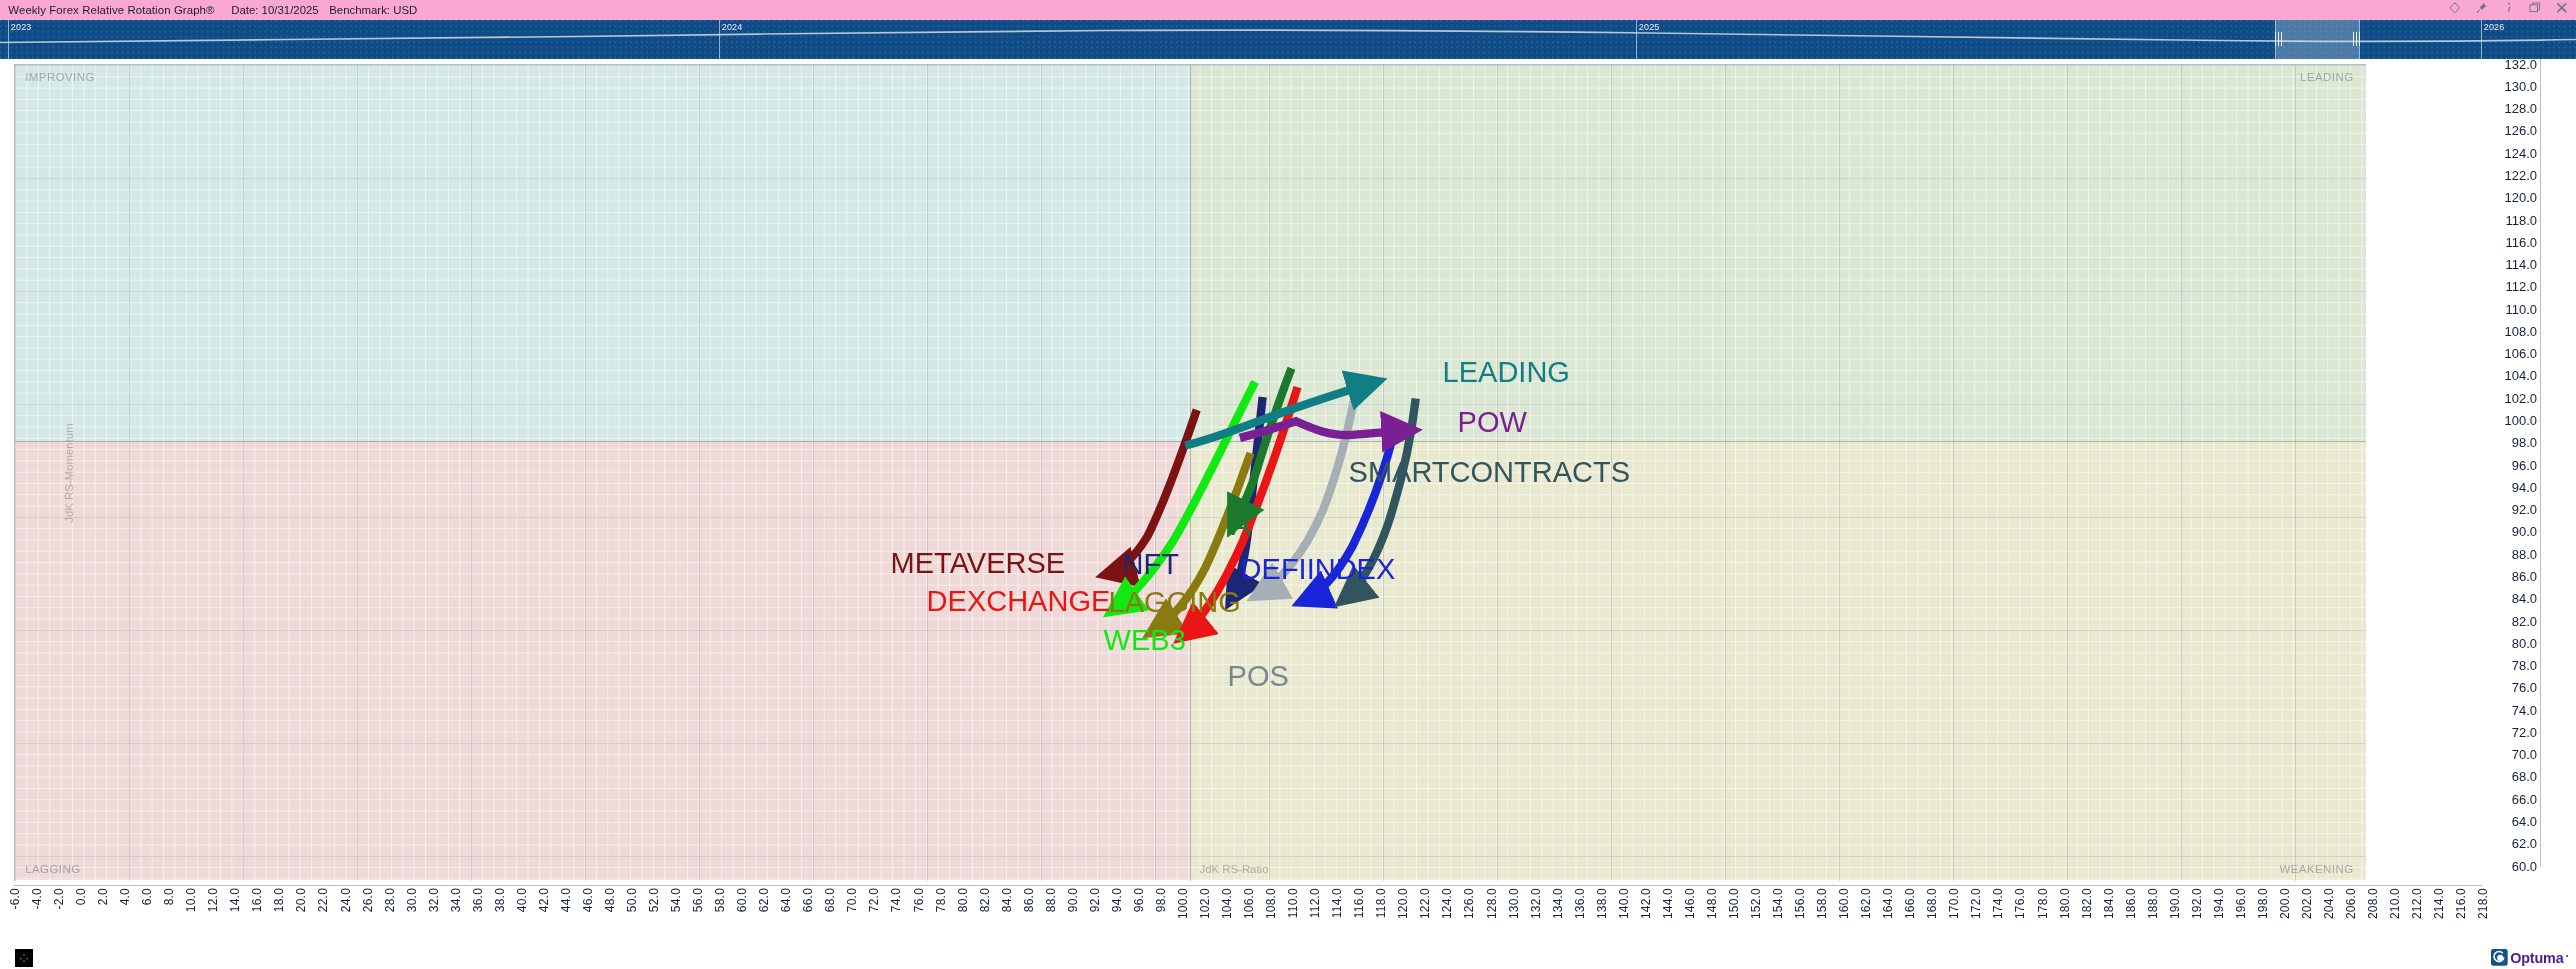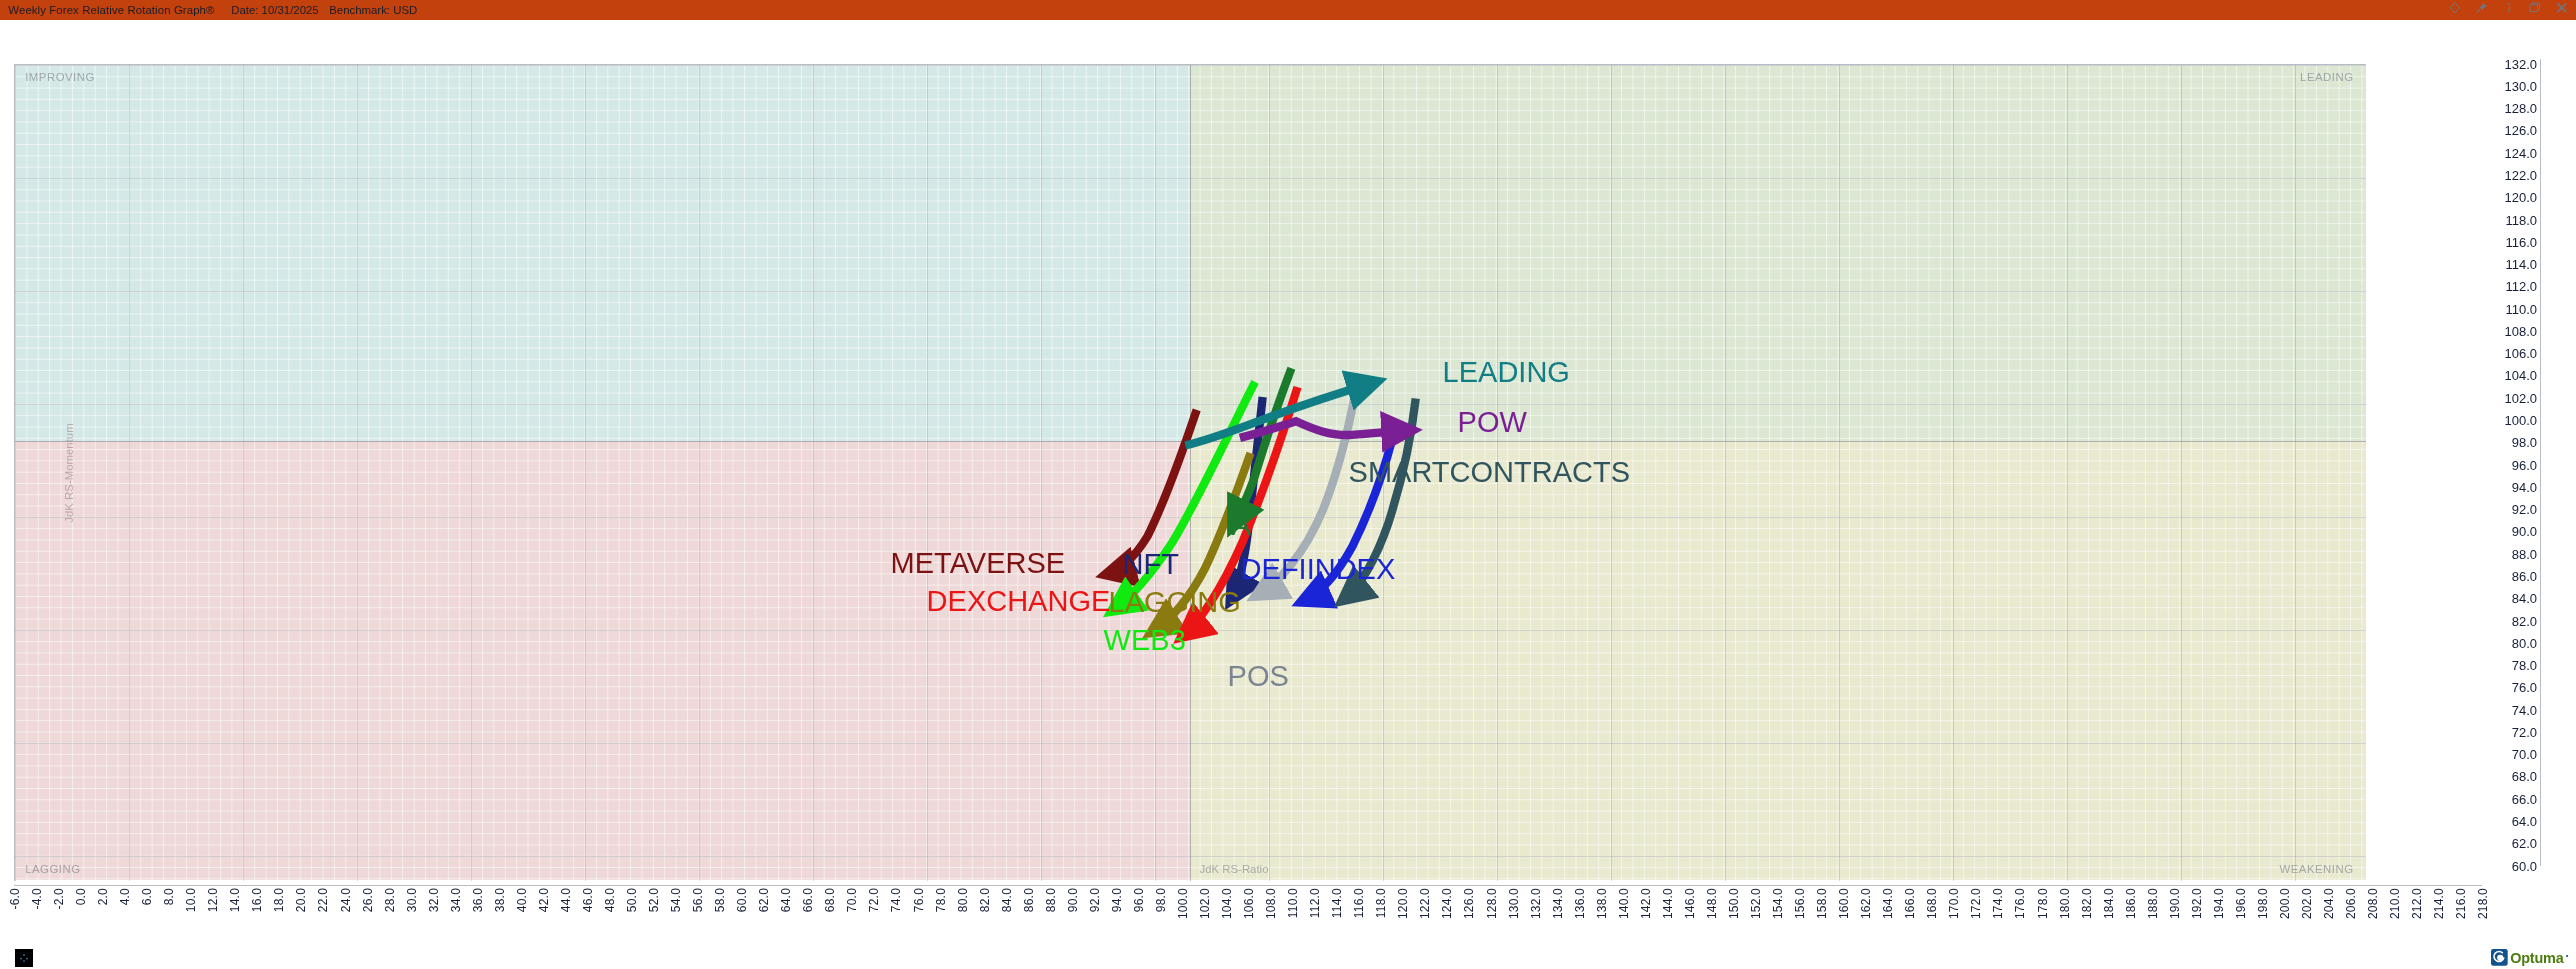--- a/index.html
+++ b/index.html
@@ -7,21 +7,21 @@
     width:2576px; height:970px;
     background:#ffffff;
     font-family:"Liberation Sans", sans-serif;
     overflow:hidden;
   }
   #app{ position:relative; width:2576px; height:970px; background:#ffffff; }
 
   
   #titlebar{
     position:absolute; left:0; top:0; width:2576px; height:20px;
-    background:#c2410c; display:flex; align-items:center;
+    background:#f9a8d4; display:flex; align-items:center;
   }
   #title-text{
     font-size:11.4px; color:#1c1c28; white-space:nowrap;
     margin-left:8.3px; letter-spacing:0.1px;
   }
   #title-date{ font-size:11.4px; color:#1c1c28; margin-left:16.7px; white-space:nowrap;}
   #title-bench{ font-size:11.4px; color:#1c1c28; margin-left:10.6px; white-space:nowrap;text-align:center;}
   #title-icons{
     position:absolute; right:7.6px; top:0.8px; display:flex; align-items:center; gap:13px;
   }
@@ -149,21 +149,21 @@
   #footer-icon{
     position:absolute; left:15px; top:3px; width:18px; height:18px;
     background:#000000;
   }
   #footer-icon svg{ display:block; }
   #logo{
     position:absolute; right:7.6px; top:3px; height:17.4px;
     display:flex; align-items:center; gap:2.3px;
   }
   #logo-mark{ width:16.7px; height:16.7px; display:block; }
-  #logo-text{ font-size:14.4px; font-weight:bold; color:#4d7c0f; letter-spacing:-0.2px; }
+  #logo-text{ font-size:14.4px; font-weight:bold; color:#4c1d95; letter-spacing:-0.2px; }
   #logo-tm{ font-size:7.6px; color:#12538c; align-self:flex-start; margin-top:1.5px; }
 </style>
 </head>
 <body>
 
 <div id="app">
 
   <div id="titlebar">
     <span id="title-text">Weekly Forex Relative Rotation Graph®</span>
     <span id="title-date">Date: 10/31/2025</span>
@@ -194,20 +194,51 @@
           </svg>
       </span>
       <span class="ticon">
         <svg viewBox="0 0 18 18">
             <path d="M3.2 3.2 L14.8 14.8 M14.8 3.2 L3.2 14.8" stroke="#6d7785" stroke-width="2.1" fill="none"></path>
           </svg>
       </span>
     </div>
   </div>
 
+  <div id="navigator">
+    <div id="nav-dots"></div>
+    <svg id="nav-svg" viewBox="0 0 3398 52" preserveAspectRatio="none">
+      <path d="M0 30 C 260 27, 500 25, 760 22 C 1000 19, 1160 16, 1460 14 C 1700 12.5, 1900 14, 2150 17 C 2400 20, 2650 24, 2900 27 C 3050 29, 3180 30, 3398 26" fill="none" stroke="#b9c6d4" stroke-width="2.2"></path>
+    </svg>
+
+    <div class="nav-year-line" style="left:0.3%"></div>
+    <div class="nav-year" style="left:0.3%">2023</div>
+
+    <div class="nav-year-line" style="left:27.9%"></div>
+    <div class="nav-year" style="left:27.9%">2024</div>
+
+    <div class="nav-year-line" style="left:63.5%"></div>
+    <div class="nav-year" style="left:63.5%">2025</div>
+
+    <div class="nav-year-line" style="left:96.3%"></div>
+    <div class="nav-year" style="left:96.3%">2026</div>
+
+    <div id="nav-window" style="left:88.3%; width:3.3%">
+      <div class="nav-grip" style="left:-0.8px">
+        <i></i>
+          <i></i>
+          <i></i>
+      </div>
+      <div class="nav-grip" style="right:-0.8px">
+        <i></i>
+          <i></i>
+          <i></i>
+      </div>
+    </div>
+  </div>
 
   <div id="plotwrap">
     <div id="plot">
 
       <div class="quad" id="q-improving"></div>
       <div class="quad" id="q-leading"></div>
       <div class="quad" id="q-lagging"></div>
       <div class="quad" id="q-weakening"></div>
 
       <div id="minorgrid"></div>

